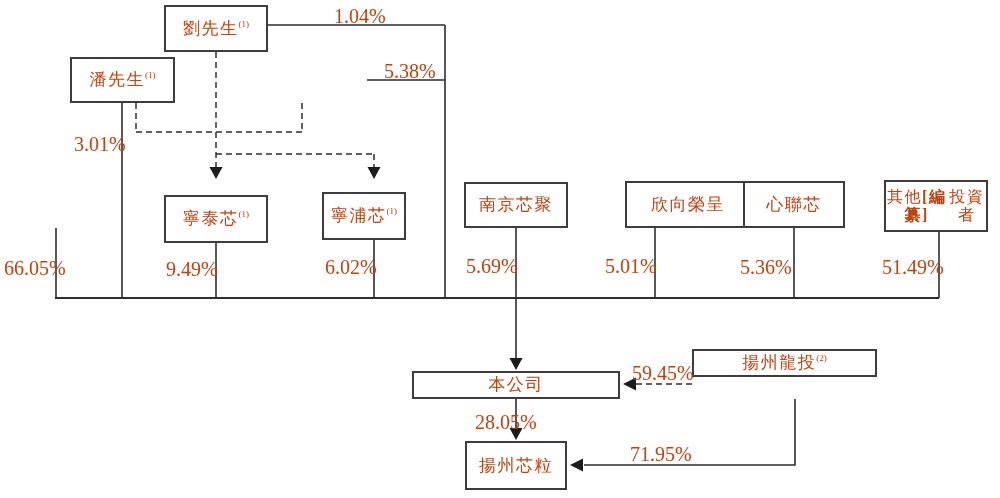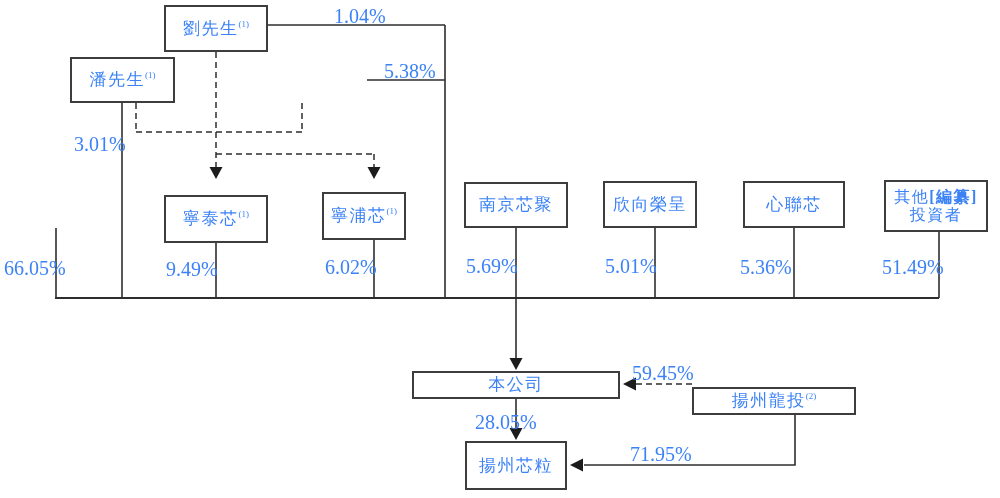--- a/index.html
+++ b/index.html
@@ -1,29 +1,29 @@
 <!DOCTYPE html>
 <html><head>
 <meta charset="utf-8">
 <style>
   html,body{margin:0;padding:0;background:#ffffff;}
   #stage{
     position:relative;width:1000px;height:498px;background:#ffffff;
-    font-family:"Liberation Serif","DejaVu Serif",serif;color:#3b82f6;
+    font-family:"Liberation Serif","DejaVu Serif",serif;color:#c2410c;
     overflow:hidden;
     border-radius:8px;
   }
   #wires{position:absolute;left:0;top:0;width:1000px;height:498px;}
   .node{
     position:absolute;box-sizing:border-box;background:#ffffff;
     border:2px solid #3d3d3d;display:flex;align-items:center;justify-content:center;
     font-size:17px;letter-spacing:1.5px;line-height:1.15;text-align:center;z-index:2;
   }
   .node sup{font-size:9px;letter-spacing:0;vertical-align:super;line-height:0;}
-  .node .stack{display:flex;flex-direction:column;align-items:center;justify-content:center;}
+  .node .stack{display:flex;flex-direction:row;align-items:center;justify-content:center;}
   .node .stack b{font-weight:bold;}
   .pct{
     position:absolute;font-size:20px;letter-spacing:0;z-index:3;white-space:nowrap;
   }
 </style>
 </head>
 <body>
 
 <div id="stage">
 
@@ -64,37 +64,37 @@
 
   <div class="node" style="left:164px;top:195px;width:104px;height:48px">
     <span><span>寧泰芯</span><sup>(1)</sup></span>
   </div>
   <div class="node" style="left:322px;top:192px;width:84px;height:48px">
     <span><span>寧浦芯</span><sup>(1)</sup></span>
   </div>
   <div class="node" style="left:464px;top:182px;width:104px;height:46px">
     <span>南京芯聚</span>
   </div>
-  <div class="node" style="left:603px;top:181px;width:94px;height:47px">
+  <div class="node" style="left:625px;top:181px;width:126px;height:47px">
     <span>欣向榮呈</span>
   </div>
   <div class="node" style="left:743px;top:181px;width:102px;height:47px">
     <span>心聯芯</span>
   </div>
   <div class="node" style="left:884px;top:180px;width:104px;height:52px;font-size:16px">
     <span class="stack">
       <span><span>其他</span><b>[編纂]</b></span>
       <span>投資者</span>
     </span>
   </div>
 
   <div class="node" style="left:412px;top:371px;width:208px;height:28px">
     <span>本公司</span>
   </div>
-  <div class="node" style="left:692px;top:387px;width:164px;height:28px">
+  <div class="node" style="left:692px;top:349px;width:185px;height:28px">
     <span><span>揚州龍投</span><sup>(2)</sup></span>
   </div>
   <div class="node" style="left:465px;top:441px;width:102px;height:49px">
     <span>揚州芯粒</span>
   </div>
 
   <div class="pct" style="left:334px;top:5px">1.04%</div>
   <div class="pct" style="left:384px;top:60px">5.38%</div>
   <div class="pct" style="left:74px;top:133px">3.01%</div>
   <div class="pct" style="left:4px;top:257px">66.05%</div>

